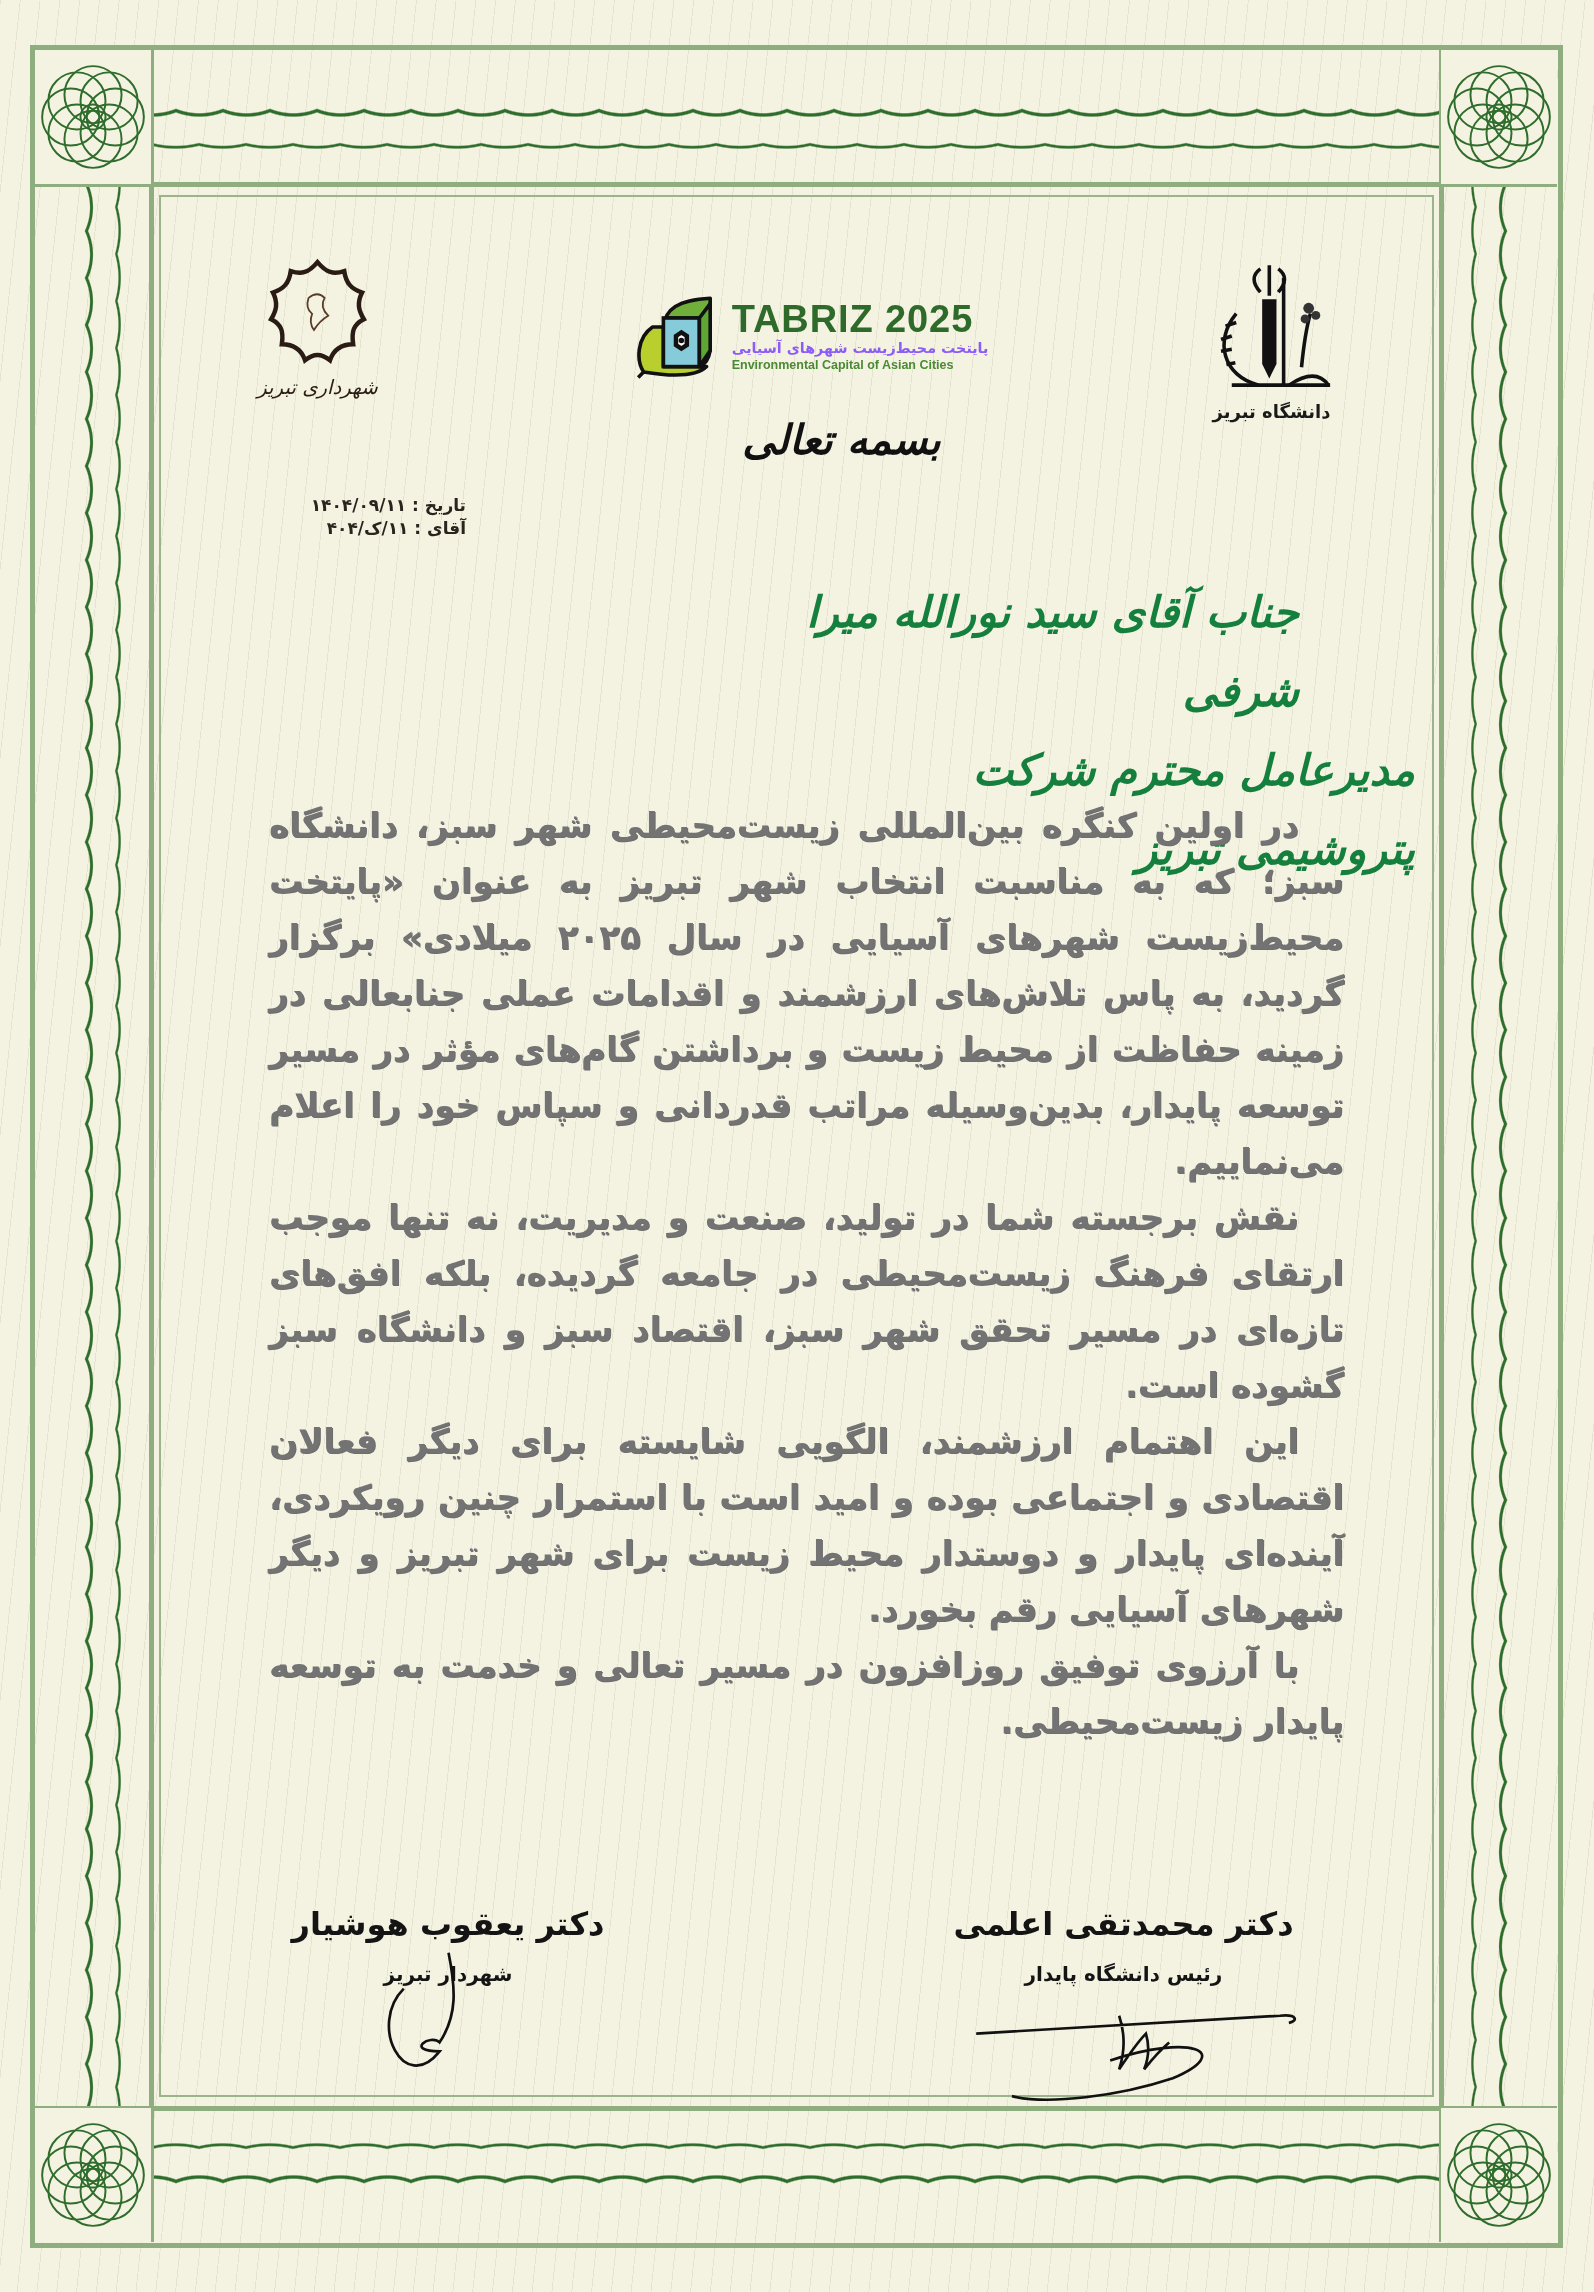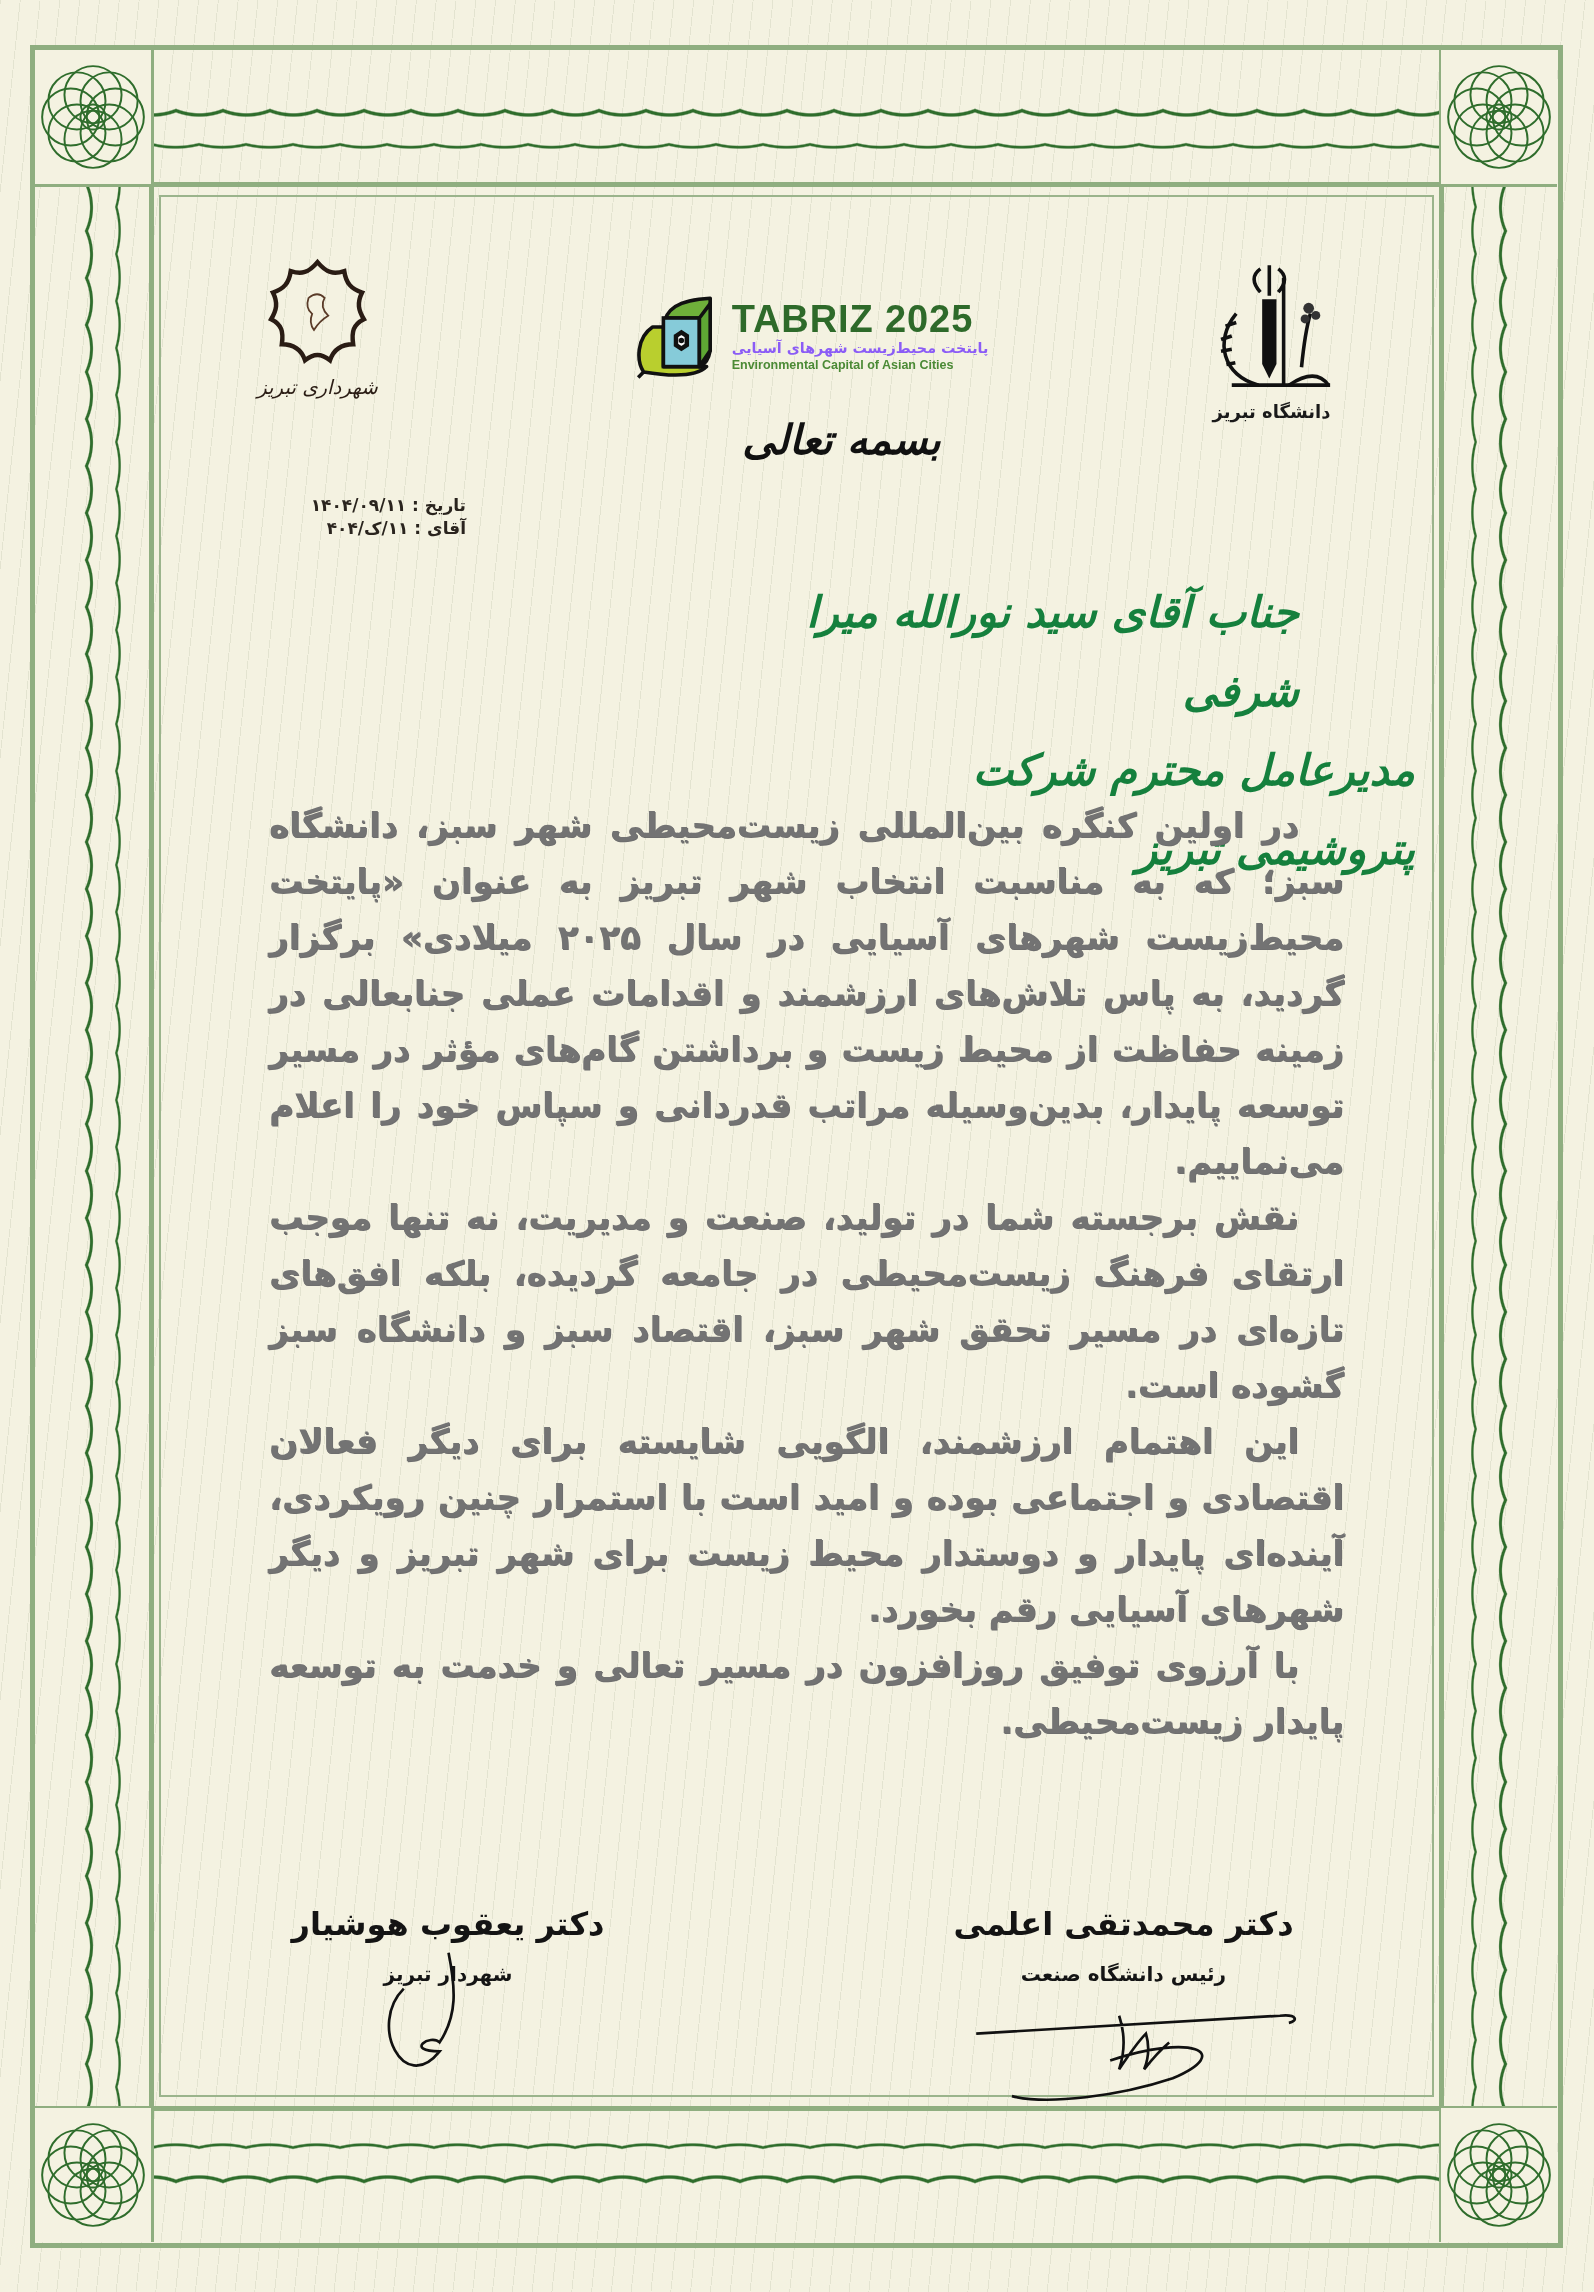--- a/index.html
+++ b/index.html
@@ -243,21 +243,21 @@
 
 <div class="body-text">
   <p>در اولین کنگره بین‌المللی زیست‌محیطی شهر سبز، دانشگاه سبز؛ که به مناسبت انتخاب شهر تبریز به عنوان «پایتخت محیط‌زیست شهرهای آسیایی در سال ۲۰۲۵ میلادی» برگزار گردید، به پاس تلاش‌های ارزشمند و اقدامات عملی جنابعالی در زمینه حفاظت از محیط زیست و برداشتن گام‌های مؤثر در مسیر توسعه پایدار، بدین‌وسیله مراتب قدردانی و سپاس خود را اعلام می‌نماییم.</p>
   <p>نقش برجسته شما در تولید، صنعت و مدیریت، نه تنها موجب ارتقای فرهنگ زیست‌محیطی در جامعه گردیده، بلکه افق‌های تازه‌ای در مسیر تحقق شهر سبز، اقتصاد سبز و دانشگاه سبز گشوده است.</p>
   <p>این اهتمام ارزشمند، الگویی شایسته برای دیگر فعالان اقتصادی و اجتماعی بوده و امید است با استمرار چنین رویکردی، آینده‌ای پایدار و دوستدار محیط زیست برای شهر تبریز و دیگر شهرهای آسیایی رقم بخورد.</p>
   <p>با آرزوی توفیق روزافزون در مسیر تعالی و خدمت به توسعه پایدار زیست‌محیطی.</p>
 </div>
 
 <div class="signature-block sig-right">
   <span class="name">دکتر محمدتقی اعلمی</span>
-  <span class="title">رئیس دانشگاه صنعت</span>
+  <span class="title">رئیس دانشگاه پایدار</span>
   <svg style="left:18px;top:81px;width:394px;height:134px" viewBox="0 0 440 150">
     <path d="M40 60 L380 40 C400 38 400 46 390 48 M200 40 q10 30 0 60 q20 -30 30 -40 q6 20 -2 40 q16 -20 28 -30 M190 90 C280 60 330 80 260 110 C200 130 120 140 80 130" fill="none" stroke="#111" stroke-width="3"></path>
   </svg>
 </div>
 
 <div class="signature-block sig-left">
   <span class="name">دکتر یعقوب هوشیار</span>
   <span class="title">شهردار تبریز</span>
   <svg style="left:81px;top:18px;width:215px;height:197px" viewBox="0 0 240 220">
     <path d="M110 40 C118 80 120 110 100 140 C90 130 60 150 100 150 C60 200 20 120 60 80" fill="none" stroke="#111" stroke-width="3"></path>

